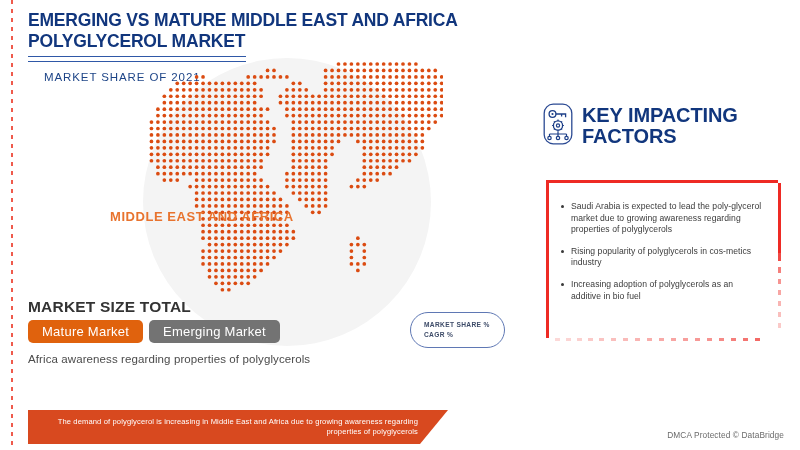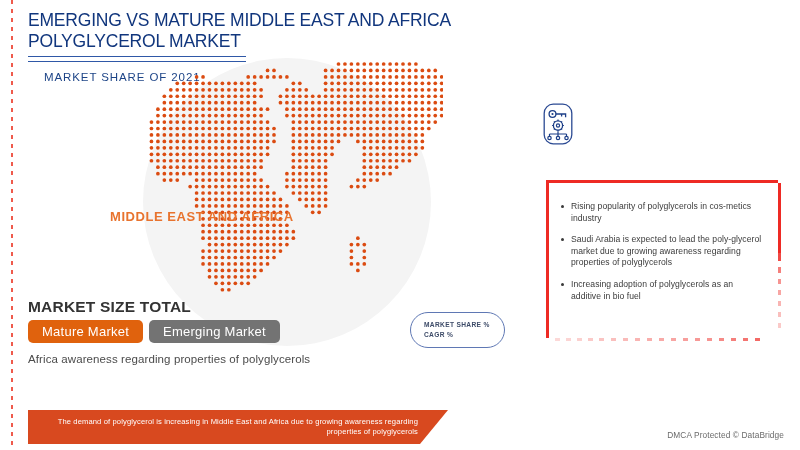--- a/index.html
+++ b/index.html
@@ -15,21 +15,21 @@
   
   .left-rail{
     position:absolute;left:11px;top:0;width:2px;height:450px;
     background-image:linear-gradient(to bottom,#ef5a4c 0 4px, transparent 4px 9px);
     background-size:2px 9px;
   }
 
   
   .header{position:absolute;left:28px;top:10px;width:470px;}
   .title{
-    color:#11367d;font-size:17.5px;font-weight:normal;letter-spacing:-0.2px;
+    color:#11367d;font-size:17.5px;font-weight:bold;letter-spacing:-0.2px;
     line-height:21px;text-transform:uppercase;margin:0;
   }
   .title-rule{
     margin-top:4px;width:218px;height:4px;
     border-top:1.3px solid #2f58a7;border-bottom:1.3px solid #2f58a7;
   }
   .subtitle{
     margin-top:9px;color:#1d4487;font-size:11.5px;letter-spacing:0.9px;
     text-transform:uppercase;font-weight:400;padding-left:16px;
   }
@@ -1081,28 +1081,32 @@
         <path d="M12.9 11 H22.6 V14.2 M18.6 11 V13.6" fill="none" stroke="#1d3f88" stroke-width="1.3"></path>
         <circle cx="15" cy="22.5" r="4.6" fill="none" stroke="#1d3f88" stroke-width="1.3"></circle>
         <circle cx="15" cy="22.5" r="1.6" fill="none" stroke="#1d3f88" stroke-width="1.2"></circle>
         <path d="M15 16.6 V18 M15 27 V28.4 M9.1 22.5 H10.5 M19.5 22.5 H20.9 M10.9 18.4 L11.9 19.4 M18.1 25.6 L19.1 26.6 M19.1 18.4 L18.1 19.4 M11.9 25.6 L10.9 26.6" stroke="#1d3f88" stroke-width="1.2"></path>
         <path d="M15 28.4 V31 M6.5 31 H23.5 M6.5 31 V33.4 M15 31 V33.4 M23.5 31 V33.4" fill="none" stroke="#1d3f88" stroke-width="1.2"></path>
         <circle cx="6.5" cy="35" r="1.7" fill="none" stroke="#1d3f88" stroke-width="1.2"></circle>
         <circle cx="15" cy="35" r="1.7" fill="none" stroke="#1d3f88" stroke-width="1.2"></circle>
         <circle cx="23.5" cy="35" r="1.7" fill="none" stroke="#1d3f88" stroke-width="1.2"></circle>
       </svg>
     </span>
+    <div class="kif-title">
+      <span>KEY IMPACTING</span><br>
+      <span>FACTORS</span>
+    </div>
   </div>
 
   <div class="factor-box">
     <div class="fb-right"></div>
     <div class="fb-bottom"></div>
     <ul class="factor-list">
+      <li>Saudi Arabia is expected to lead the poly-glycerol market due to growing awareness regarding properties of polyglycerols</li>
       <li>Rising popularity of polyglycerols in cos-metics industry</li>
-      <li>Saudi Arabia is expected to lead the poly-glycerol market due to growing awareness regarding properties of polyglycerols</li>
       <li>Increasing adoption of polyglycerols as an additive in bio fuel</li>
     </ul>
   </div>
 
   <div class="banner">
     <p>The demand of polyglycerol is increasing in Middle East and Africa due to growing awareness regarding properties of polyglycerols</p>
   </div>
 
   <div class="footer">DMCA Protected © DataBridge</div>
 

